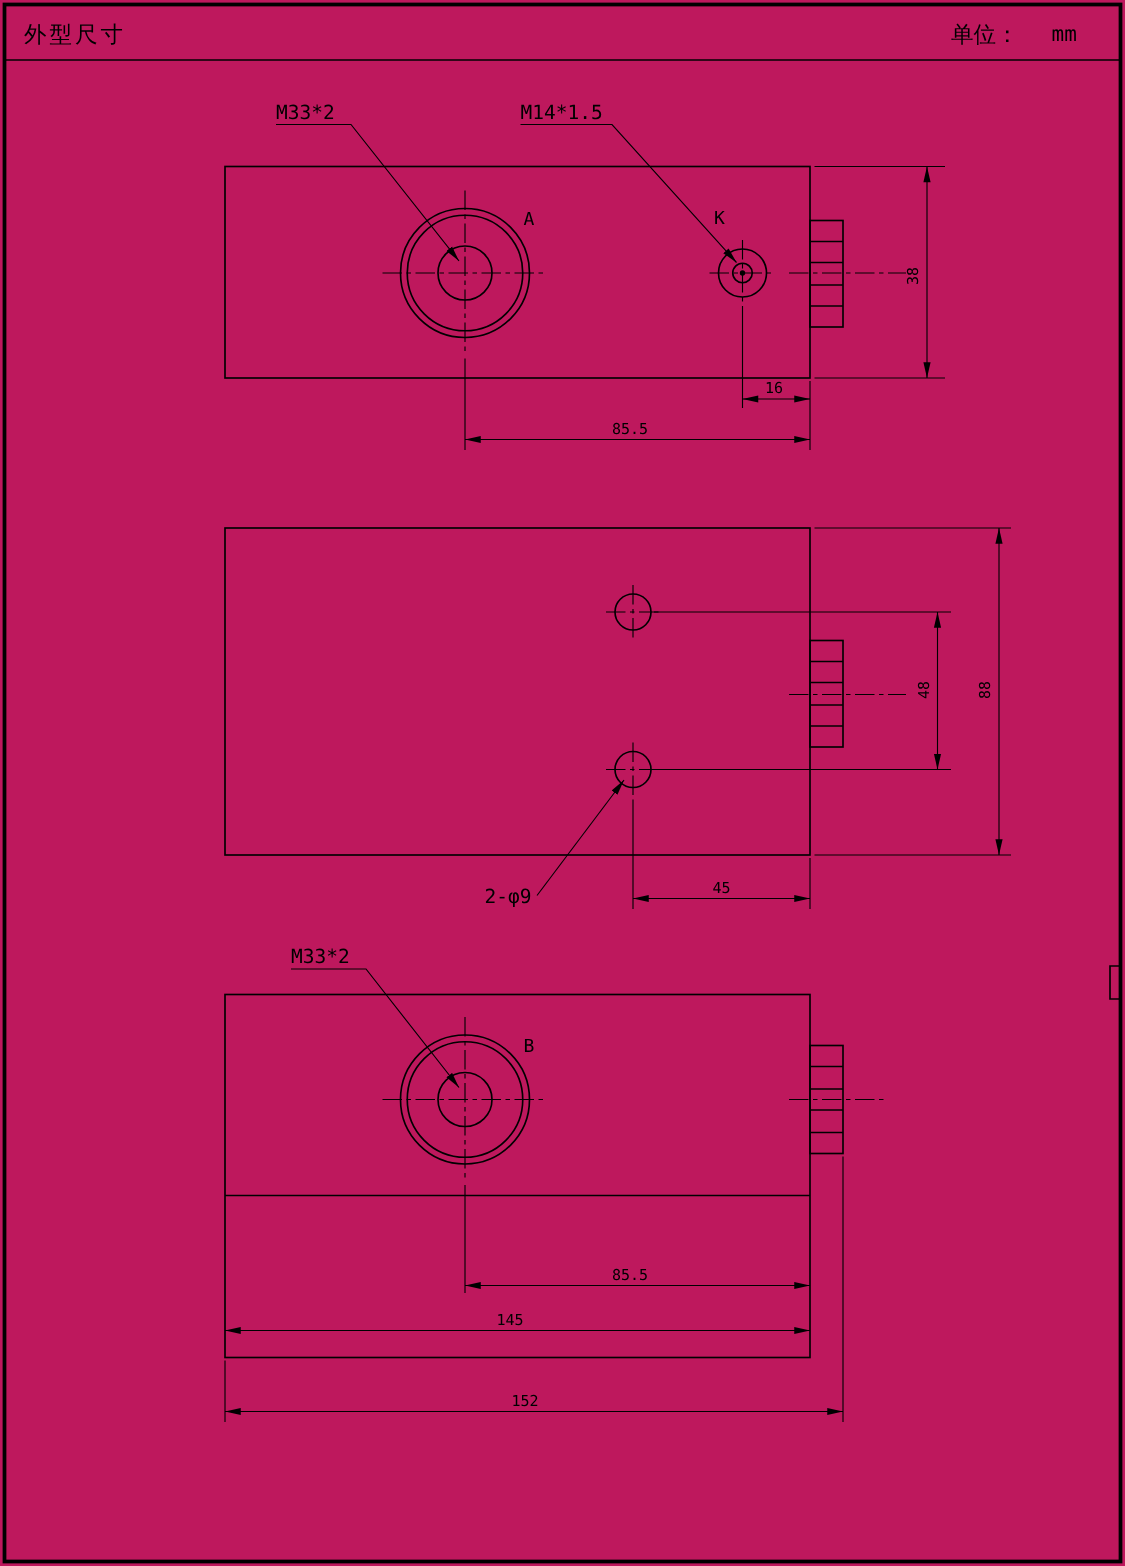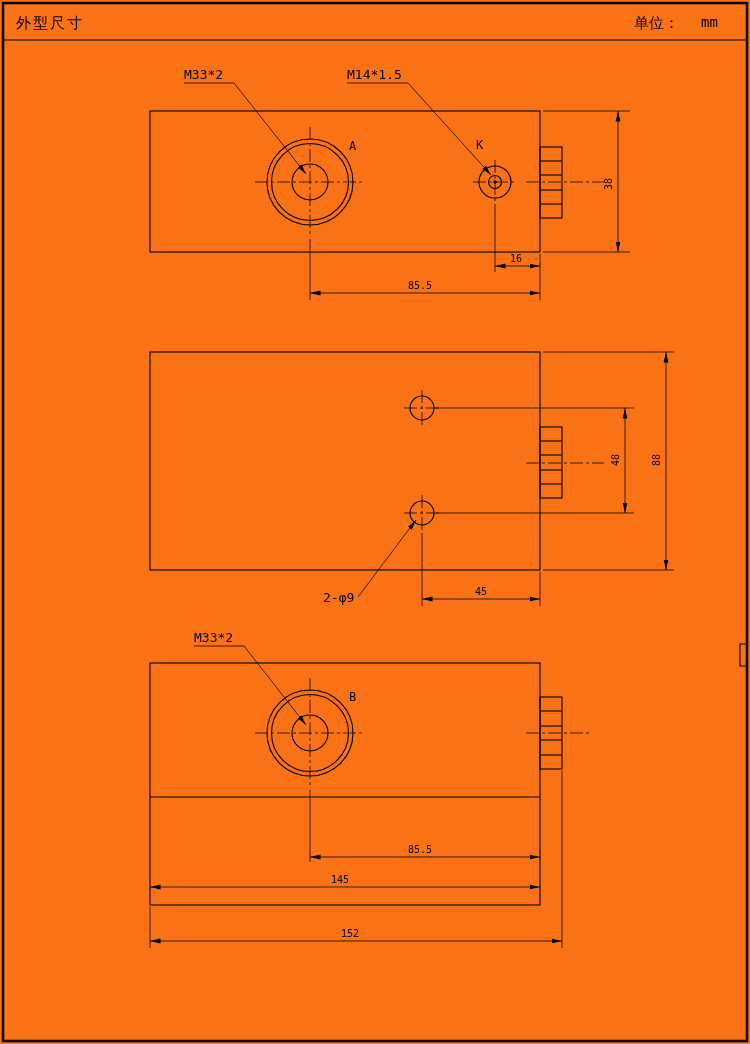--- a/index.html
+++ b/index.html
@@ -1,17 +1,17 @@
 <!DOCTYPE html>
 <html><head>
 <meta charset="utf-8">
 <style>
   * { margin:0; padding:0; box-sizing:border-box; }
   html,body { background:#ffffff; }
-  .page { position:relative; width:750px; height:1044px; background:#f97316; overflow:hidden;text-align:right; }
+  .page { position:relative; width:750px; height:1044px; background:#be185d; overflow:hidden;text-align:right; }
   svg { display:block; }
   .frame { fill:none; stroke:#000; stroke-width:2.5; }
   .ol   { stroke:#000; stroke-width:1.1; fill:none; }   
   .thin { stroke:#000; stroke-width:0.75; fill:none; }  
   .dim  { stroke:#000; stroke-width:0.75; fill:none; }  
   .cl   { stroke:#000; stroke-width:0.75; fill:none; stroke-dasharray:13 3 3 3; } 
   text { fill:#000; font-family:"DejaVu Sans Mono", monospace; }
   .t-title { font-size:15px; font-family:"DejaVu Sans", sans-serif; letter-spacing:2px; }
   .t-unit  { font-size:15px; font-family:"DejaVu Sans", sans-serif; }
   .t-unitv { font-size:14px; font-family:"DejaVu Sans Mono", monospace; }

